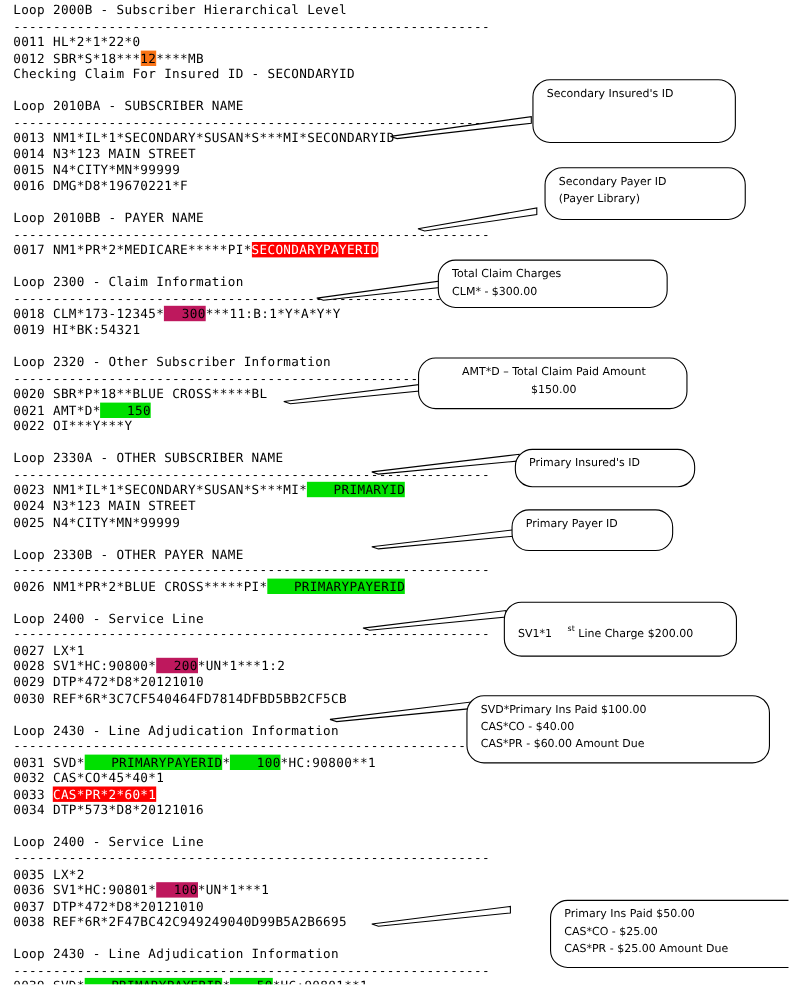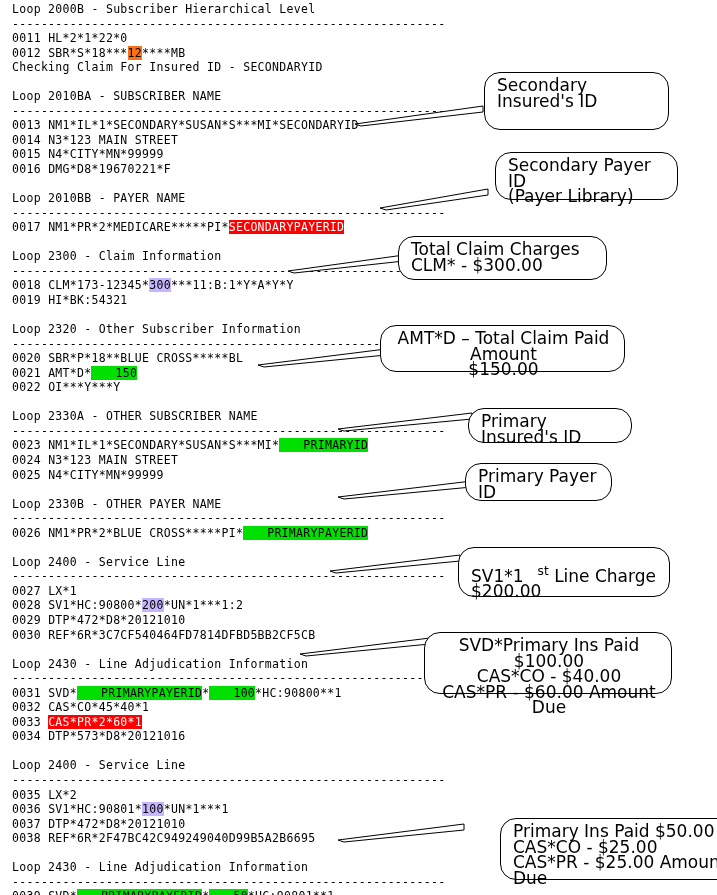--- a/index.html
+++ b/index.html
@@ -33,34 +33,34 @@
     height: 14.55px;
     white-space: pre;
   }
   .rule {
     height: 14.55px;
     white-space: pre;
     letter-spacing: 0.30px;
   }
   .blank { height: 14.55px; }
 
-  .hl-yellow { background: #c4b5fd; color: #000; }
+  .hl-yellow { background: #be185d; color: #000; padding-left: 16px; }
   .hl-green  { background: #00e000; color: #000; padding-left: 24px; }
   .hl-red    { background: #ff0000; color: #ffffff; }
   .hl-magenta{ background: #f97316; color: #000; }
 
   
   .callout {
     position: absolute;
     box-sizing: border-box;
     border: 1.2px solid #000000;
     border-radius: 16px / 16px;
     background: #ffffff;
     font-family: "DejaVu Sans", "Liberation Sans", sans-serif;
-    font-size: 17px;
+    font-size: 10px;
     line-height: 15.5px;
     color: #000000;
     padding: 5px 10px 5px 12px;
     z-index: 5;
   }
   .callout .ctext { white-space: pre-line; }
   .callout.center .ctext { text-align: center; }
 
   
   .tail {
@@ -164,21 +164,21 @@
   <div class="callout" style="left:465px; top:463px; width:147px; height:38px;">
     <div class="ctext">Primary Payer ID</div>
   </div>
 
   <div class="callout" style="left:458px; top:547px; width:212px; height:50px;">
     <div class="ctext">
       <span>SV1*1</span><sup class="ordinal">st</sup><span> Line Charge  $200.00</span>
     </div>
   </div>
 
-  <div class="callout" style="left:424px; top:632px; width:248px; height:62px;text-align:center;">
+  <div class="callout" style="left:424px; top:632px; width:276px; height:62px;">
     <div class="ctext">SVD*Primary Ins Paid $100.00
 CAS*CO - $40.00
 CAS*PR - $60.00  Amount Due</div>
   </div>
 
   <div class="callout" style="left:456px; top:818px; width:248px; height:62px;margin-left:44px;">
     <div class="ctext">Primary Ins Paid $50.00
 CAS*CO - $25.00
 CAS*PR - $25.00  Amount Due</div>
   </div>

